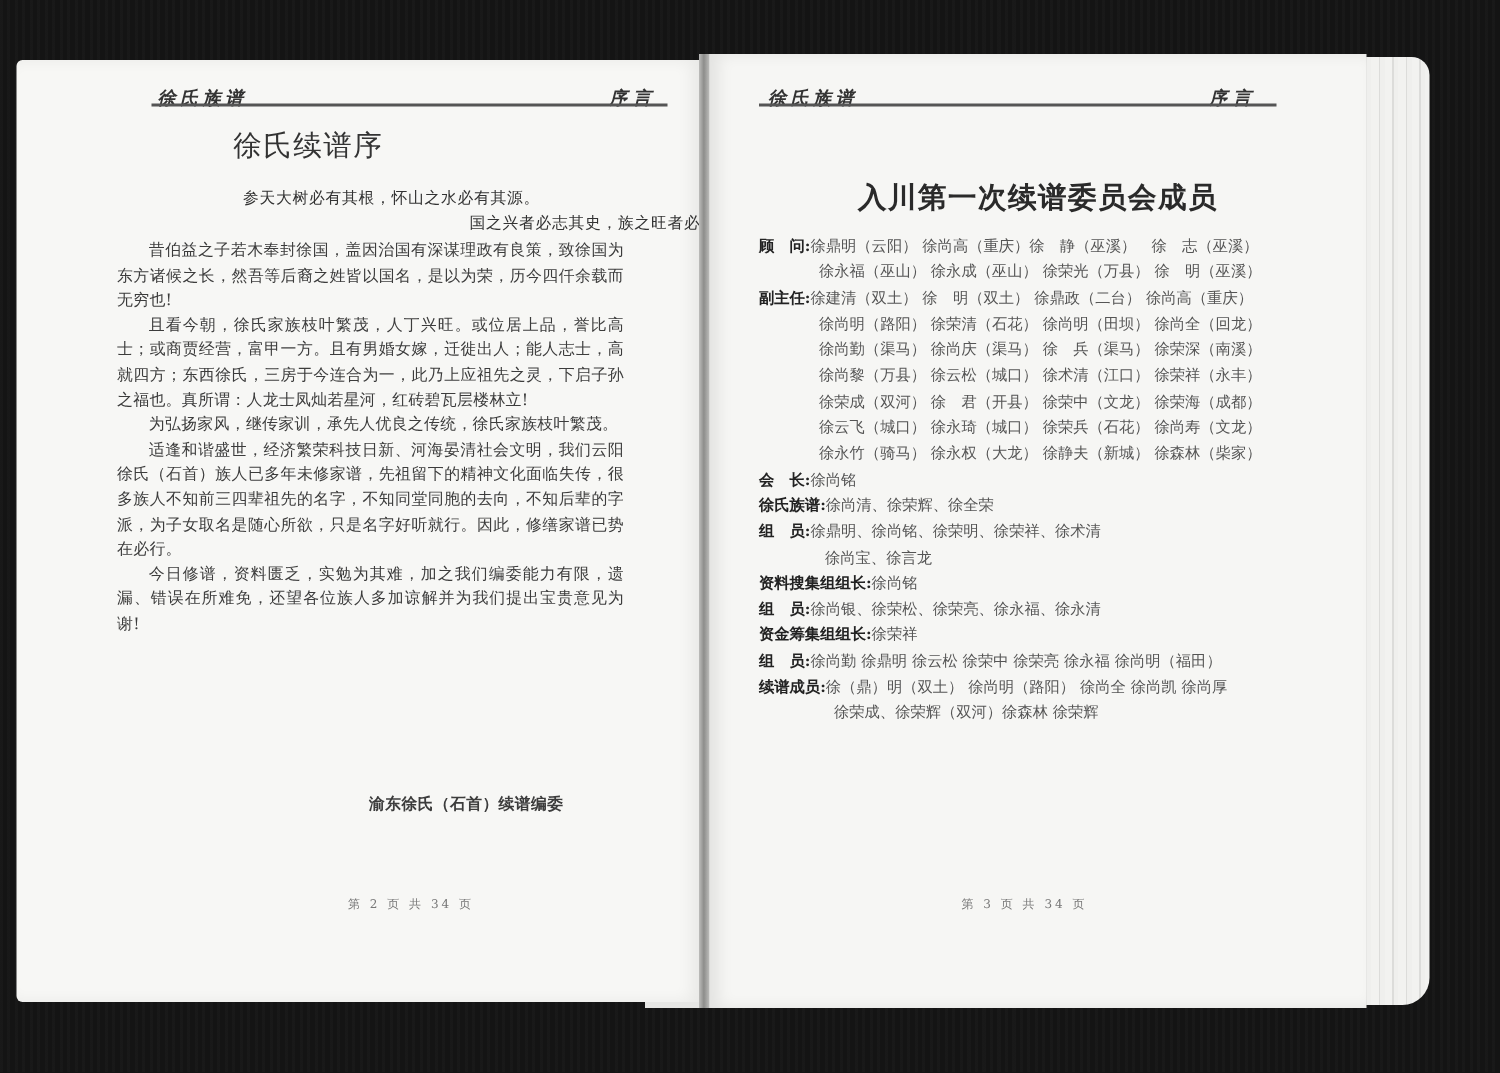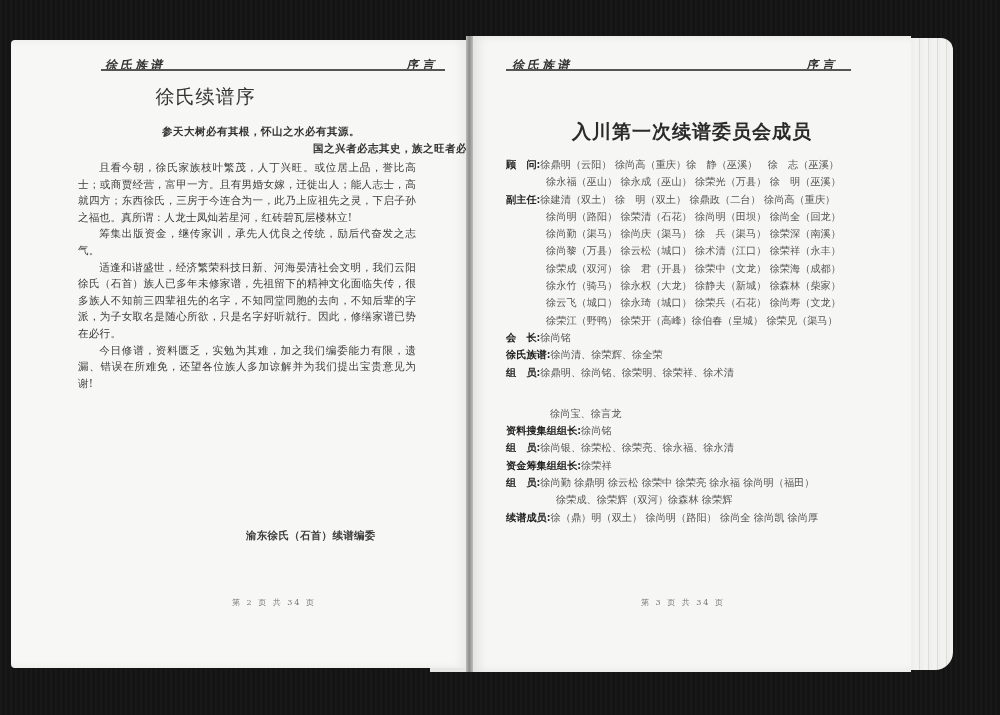--- a/index.html
+++ b/index.html
@@ -60,21 +60,21 @@
     
     .left .book { left: 105px; }
     .left .section { left: 406px; }
     .left-rule { left: 101px; width: 344px; }
     .title-left {
       position: absolute; left: 0; width: 389px; top: 84px; text-align: center;
       font-size: 19px; color: #333; letter-spacing: 1px;
     }
     .motto {
       position: absolute; left: 0; width: 500px; text-align: center;
-      font-size: 10.5px; font-weight: bold; color: #333; letter-spacing: 0.5px;
+      font-size: 10.5px; font-weight: normal; color: #333; letter-spacing: 0.5px;
     }
     .motto-1 { top: 125px; }
     .motto-2 { top: 142px; }
     .body-text {
       position: absolute; left: 78px; width: 338px; top: 159px;
       font-size: 10.6px; line-height: 16.6px; color: #3c3c3c;
       text-align: justify; letter-spacing: 0.2px;
     }
     .body-text p { margin: 0; text-indent: 2em; }
     .signature {
@@ -95,21 +95,21 @@
       font-size: 19px; font-weight: bold; color: #2a2a2a; letter-spacing: 1px;
     }
     .roster {
       position: absolute; left: 506px; top: 156px; width: 360px;
       font-size: 10.2px; color: #555; line-height: 17.3px;
     }
     .row { display: flex; white-space: nowrap; }
     .row .label { font-weight: bold; color: #222; flex: none; }
     .row .names { flex: none; }
     .indent-1 { padding-left: 40px; }
-    .indent-2 { padding-left: 44px; margin-top: 24px; }
+    .indent-2 { padding-left: 44px; }
     .indent-3 { padding-left: 50px; }
     .pn-right { left: 641px; top: 597px; }
   </style>
 </head>
 <body>
 
 <div class="bg-noise"></div>
 <div class="edge-stack"></div>
 <div class="page-left-under"></div>
 
@@ -119,22 +119,23 @@
     <span class="book">徐氏族谱</span>
     <span class="section">序言</span>
   </div>
   <div class="header-rule left-rule"></div>
 
   <div class="title-left" style="left:11px;">徐氏续谱序</div>
   <div class="motto motto-1" style="left:11px;">参天大树必有其根，怀山之水必有其源。</div>
   <div class="motto motto-2" style="left:11px;text-align:right;">国之兴者必志其史，族之旺者必续其谱。</div>
 
   <div class="body-text">
+    <p>昔伯益之子若木奉封徐国，盖因治国有深谋理政有良策，致徐国为东方诸候之长，然吾等后裔之姓皆以国名，是以为荣，历今四仟余载而无穷也!</p>
     <p>且看今朝，徐氏家族枝叶繁茂，人丁兴旺。或位居上品，誉比高士；或商贾经营，富甲一方。且有男婚女嫁，迁徙出人；能人志士，高就四方；东西徐氏，三房于今连合为一，此乃上应祖先之灵，下启子孙之福也。真所谓：人龙士凤灿若星河，红砖碧瓦层楼林立!</p>
-    <p>筹集出版资金，继传家训，承先人优良之传统，励后代奋发之志气。</p>
+    <p>为弘扬家风，继传家训，承先人优良之传统，徐氏家族枝叶繁茂。</p>
     <p>适逢和谐盛世，经济繁荣科技日新、河海晏清社会文明，我们云阳徐氏（石首）族人已多年未修家谱，先祖留下的精神文化面临失传，很多族人不知前三四辈祖先的名字，不知同堂同胞的去向，不知后辈的字派，为子女取名是随心所欲，只是名字好听就行。因此，修缮家谱已势在必行。</p>
     <p>今日修谱，资料匮乏，实勉为其难，加之我们编委能力有限，遗漏、错误在所难免，还望各位族人多加谅解并为我们提出宝贵意见为谢!</p>
   </div>
 
   <div class="signature">渝东徐氏（石首）续谱编委</div>
   <div class="page-number pn-left">第 2 页 共 34 页</div>
 </div>
 
 <div class="gutter"></div>
 
@@ -169,27 +170,24 @@
     <div class="row indent-1">
         <span class="names">徐尚勤（渠马） 徐尚庆（渠马） 徐　兵（渠马） 徐荣深（南溪）</span>
       </div>
     <div class="row indent-1">
         <span class="names">徐尚黎（万县） 徐云松（城口） 徐术清（江口） 徐荣祥（永丰）</span>
       </div>
     <div class="row indent-1">
         <span class="names">徐荣成（双河） 徐　君（开县） 徐荣中（文龙） 徐荣海（成都）</span>
       </div>
     <div class="row indent-1">
+        <span class="names">徐云飞（城口） 徐永琦（城口） 徐荣兵（石花） 徐尚寿（文龙）</span>
+      </div>
+    <div class="row indent-1">
         <span class="names">徐永竹（骑马） 徐永权（大龙） 徐静夫（新城） 徐森林（柴家）</span>
-      </div>
-    <div class="row indent-1">
-        <span class="names">徐云飞（城口） 徐永琦（城口） 徐荣兵（石花） 徐尚寿（文龙）</span>
-      </div>
-    <div class="row indent-1">
-        <span class="names">徐荣江（野鸭） 徐荣开（高峰）徐伯春（皇城） 徐荣见（渠马）</span>
       </div>
 
     <div class="row">
       <span class="label">会　长:</span>
       <span class="names">徐尚铭</span>
     </div>
 
     <div class="row">
       <span class="label">徐氏族谱:</span>
       <span class="names">徐尚清、徐荣辉、徐全荣</span>
@@ -216,23 +214,23 @@
     <div class="row">
       <span class="label">资金筹集组组长:</span>
       <span class="names">徐荣祥</span>
     </div>
 
     <div class="row">
       <span class="label">组　员:</span>
       <span class="names">徐尚勤 徐鼎明 徐云松 徐荣中 徐荣亮 徐永福 徐尚明（福田）</span>
     </div>
 
+    <div class="row">
+      <span class="label">续谱成员:</span>
+      <span class="names">徐（鼎）明（双土） 徐尚明（路阳） 徐尚全 徐尚凯 徐尚厚</span>
+    </div>
     <div class="row indent-3">
         <span class="names">徐荣成、徐荣辉（双河）徐森林 徐荣辉</span>
       </div>
-    <div class="row">
-      <span class="label">续谱成员:</span>
-      <span class="names">徐（鼎）明（双土） 徐尚明（路阳） 徐尚全 徐尚凯 徐尚厚</span>
-    </div>
   </div>
 
   <div class="page-number pn-right">第 3 页 共 34 页</div>
 </div>
 
 </body></html>

